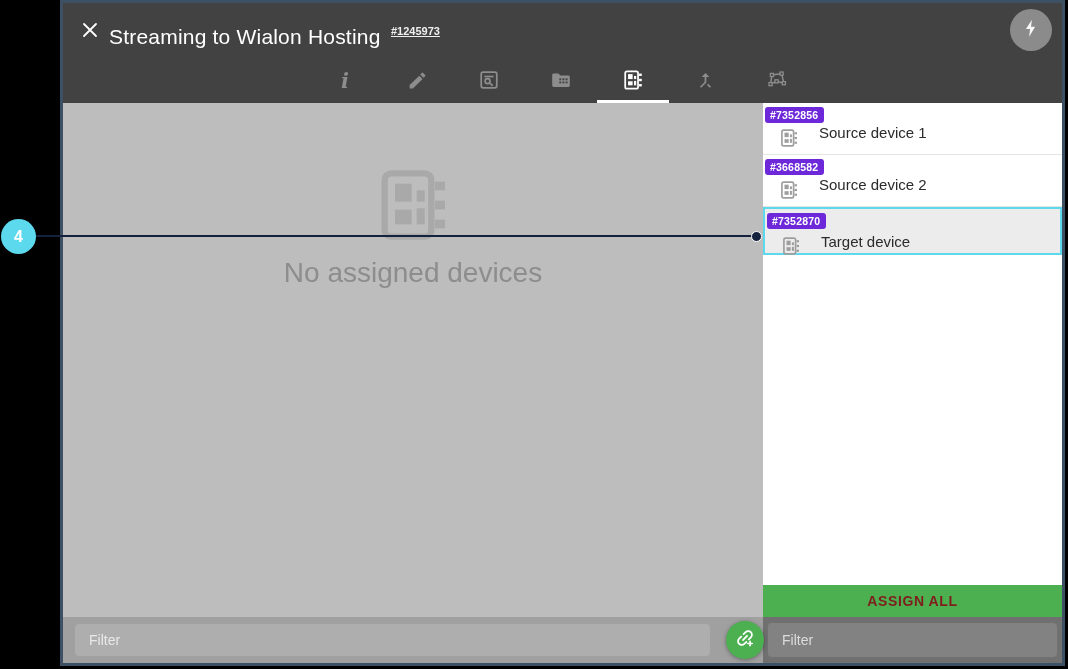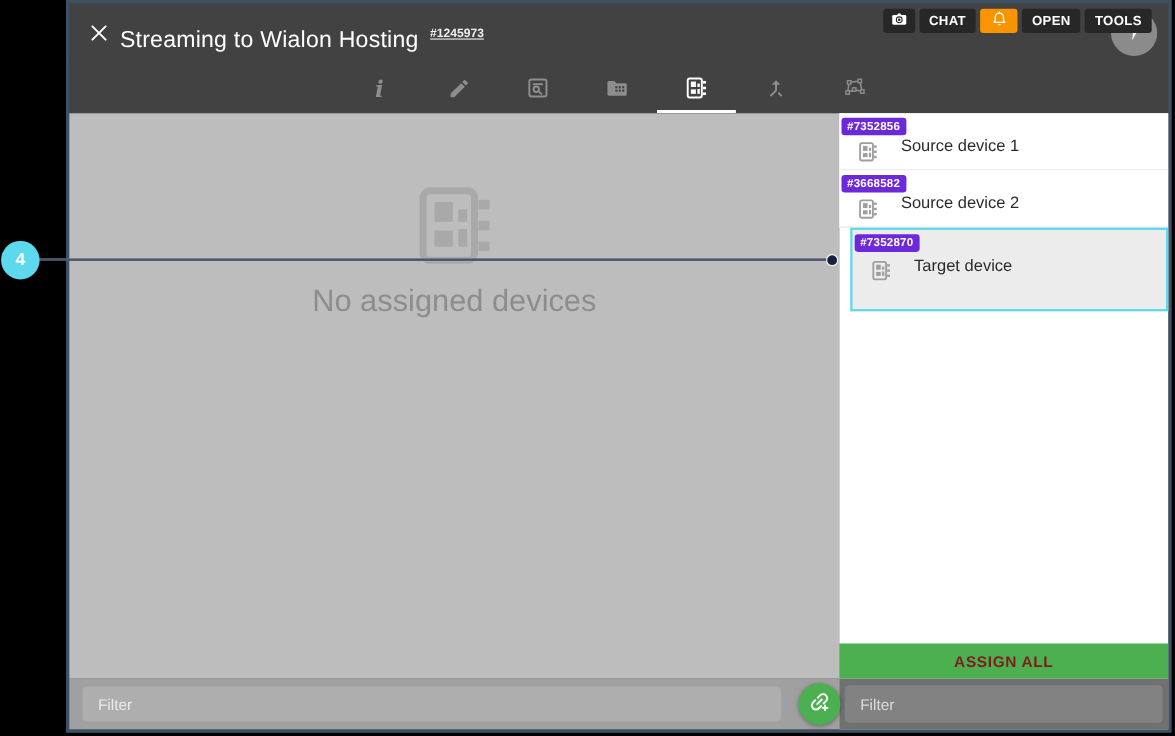--- a/index.html
+++ b/index.html
@@ -47,21 +47,21 @@
   .main-filterbar { position:absolute; left:0; bottom:0; width:700px; height:46px; background:#a0a0a0; }
   .main-filterbar input { position:absolute; left:12px; top:7px; width:635px; height:32px;
         background:#aeaeae; border:none; border-radius:4px; padding:0 14px; font-size:14px;
         color:#fff; outline:none; font-family:"Liberation Sans", sans-serif; }
   .main-filterbar input::placeholder { color:#e9e9e9; }
 
   
   .panel { position:absolute; right:0; top:100px; width:299px; bottom:0; background:#fff; }
   .device-row { position:relative; height:52px; background:#fff; border-bottom:1px solid #e4e4e4;
                 cursor:pointer; }
-  .device-row.selected { height:76px; background:#ececec; border:2px solid #5cd9ec;margin-left:10px; }
+  .device-row.selected { height:48px; background:#ececec; border:2px solid #5cd9ec; }
   .dev-badge { position:absolute; top:4px; left:2px; background:#6d28d9; color:#fff;
                font-size:10.5px; font-weight:bold; padding:2px 6px 2px 5px; border-radius:3px;
                letter-spacing:.2px; }
   .dev-icon { position:absolute; left:16px; top:25px; color:#9e9e9e; }
   .device-row.selected .dev-icon { top:27px; }
   .dev-name { position:absolute; left:56px; top:21px; font-size:15px; color:#2b2b2b; }
   .device-row.selected .dev-name { top:24px; }
 
   .assign-all { position:absolute; left:0; right:0; bottom:46px; height:32px; background:#4caf50;
                 color:#7f1d1d; font-weight:bold; font-size:14px; letter-spacing:.6px;
@@ -96,44 +96,20 @@
     <div class="close-btn">
       <svg width="20" height="20" viewBox="0 0 20 20">
           <path d="M4 4 L16 16 M16 4 L4 16" stroke="#fff" stroke-width="1.8" stroke-linecap="round"></path>
         </svg>
     </div>
     <div class="title-wrap">
       <span class="title-main">Streaming to Wialon Hosting</span>
       <span class="title-id">#1245973</span>
     </div>
 
-    <div class="topbar-buttons">
-      <div class="tb-btn icon-only">
-        <span>
-          <svg width="17" height="17" viewBox="0 0 24 24">
-              <path d="M9.2 6.5 10.6 4.6h2.8 L14.8 6.5" fill="#fff"></path>
-              <rect x="3" y="6.5" width="18" height="12.5" rx="1.8" fill="#fff"></rect>
-              <circle cx="12" cy="12.7" r="4.4" fill="#272727"></circle>
-              <circle cx="12" cy="12.7" r="2.4" fill="none" stroke="#fff" stroke-width="1.4"></circle>
-            </svg>
-        </span>
-      </div>
-      <div class="tb-btn">CHAT</div>
-      <div class="tb-btn orange">
-        <span>
-          <svg width="17" height="17" viewBox="0 0 24 24">
-              <path d="M12 4.2c-3.3 0-5.3 2.4-5.3 5.4v4L5 16h14l-1.7-2.4v-4c0-3-2-5.4-5.3-5.4z" fill="none" stroke="#fff" stroke-width="1.7" stroke-linejoin="round"></path>
-              <path d="M10.1 18.3a1.95 1.95 0 0 0 3.8 0z" fill="#fff"></path>
-              <path d="M12 2.6v1.6" stroke="#fff" stroke-width="1.7" stroke-linecap="round"></path>
-            </svg>
-        </span>
-      </div>
-      <div class="tb-btn">OPEN</div>
-      <div class="tb-btn">TOOLS</div>
-    </div>
     <div class="tools-fab">
       <span>
         <svg width="22" height="22" viewBox="0 0 24 24">
             <polygon points="13,3 6.5,13 11,13 10,21.5 16.5,10.5 12,10.5" fill="rgba(255,255,255,0.95)"></polygon>
           </svg>
       </span>
     </div>
   </div>
 
   <div class="tabbar">

